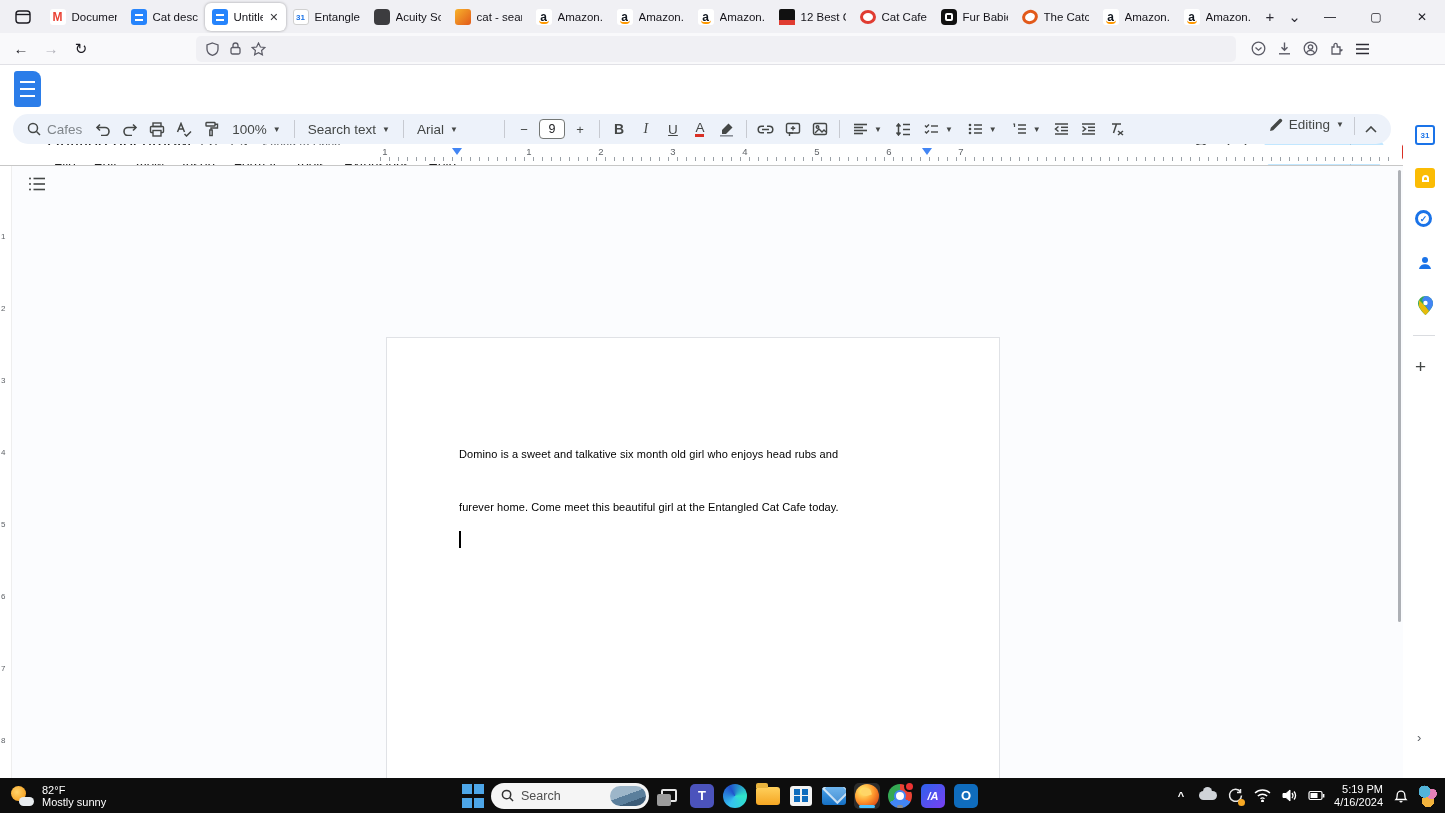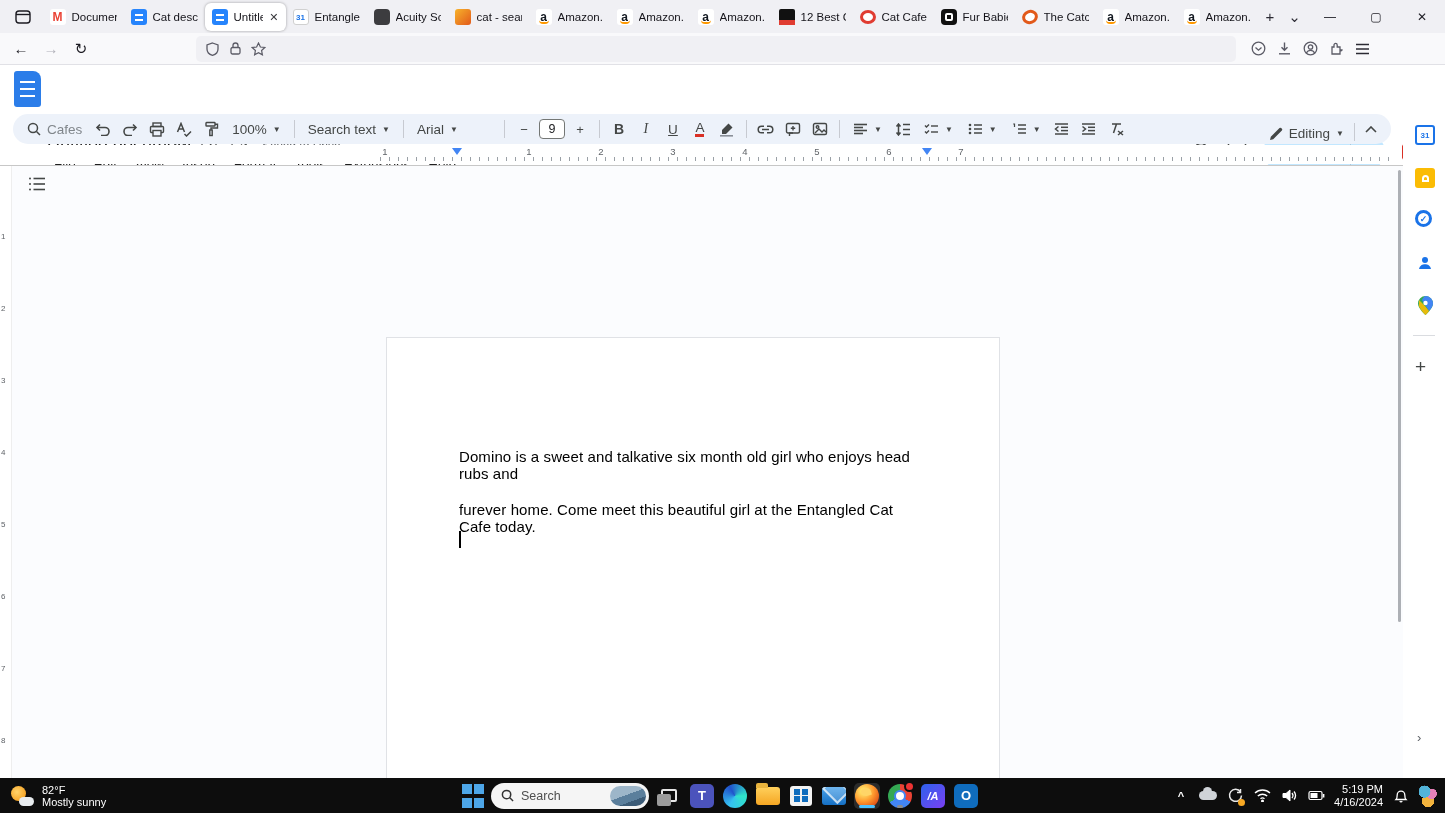--- a/index.html
+++ b/index.html
@@ -66,39 +66,39 @@
   .tsep { width:1px; height:18px; background:#c7cad1; margin:0 4px; }
   #menuspill { display:flex; align-items:center; gap:6px; background:transparent; padding:0 6px; }
   #menusbox { color:#80868b; font-size:13.5px; }
   .ddl { display:flex; align-items:center; gap:6px; padding:0 6px; color:#444746; font-size:13.5px; }
   .caret { font-size:8px; color:#444746; }
   #fontsize { width:26px; height:20px; border:1px solid #747775; border-radius:4px; background:#fff; font-size:12.5px; color:#202124; display:flex; align-items:center; justify-content:center; }
   .bld { font-weight:bold; font-size:14px; }
   .itl { font-style:italic; font-family:"Liberation Serif",serif; font-size:14px; }
   .unl { text-decoration:underline; font-size:13.5px; }
   .clrA { font-size:13.5px; border-bottom:3px solid #d93025; line-height:13px; }
-  #tb-right { margin-left:auto; display:flex; align-items:flex-end; }
+  #tb-right { margin-left:auto; display:flex; align-items:flex-start; }
 
   
   #hruler { position:absolute; top:145px; left:0; width:1402px; height:19px; background:#fff; }
   #hticks { position:absolute; left:380px; right:10px; bottom:3px; height:4px;
      background:repeating-linear-gradient(to right,#9aa0a6 0 1px,transparent 1px 9px); }
   .rnum { position:absolute; top:1px; font-size:9.5px; color:#5f6368; transform:translateX(-50%); }
   .rtri { position:absolute; top:3px; width:0; height:0; border-left:5px solid transparent; border-right:5px solid transparent; border-top:7px solid #4285f4; }
   #topline { position:absolute; top:165px; left:0; width:1403px; height:1px; background:#c7c7c7; }
 
   
   #docarea { position:absolute; top:166px; left:0; width:1403px; height:612px; background:#fbfcfe; }
   #vruler { position:absolute; top:166px; left:0; width:12px; height:612px; background:#fff;
      border-right:1px solid #eee; }
   .vnum { position:absolute; left:1px; font-size:8px; color:#5f6368; }
   #outlineicon { position:absolute; left:28px; top:176px; width:20px; height:18px; color:#444746; }
   #page { position:absolute; left:386px; top:171px; width:614px; height:607px; background:#fff; border:1px solid #e0e2e6; border-bottom:none; }
   #dheading { position:absolute; top:74px; left:0; width:100%; text-align:center; font-size:14px; font-weight:bold; color:#000; }
-  .bodyline { position:absolute; left:72px; width:470px; font-size:15px; color:#000; letter-spacing:.1px; }
+  .bodyline { position:absolute; left:72px; width:470px; font-size:11px; color:#000; letter-spacing:.1px; }
   #caret { position:absolute; left:72px; top:193px; width:1.6px; height:17px; background:#000; }
   #scrollbar { position:absolute; left:1398px; top:170px; width:3px; height:452px; background:#adb0b5; border-radius:2px; }
 
   
   #sidepanel { position:absolute; top:113px; right:0; width:42px; height:665px; background:#fff; }
   .sp-ic { position:absolute; left:12px; width:20px; height:20px; display:flex; align-items:center; justify-content:center; }
   #sp-cal { top:12px; background:#fff; border:2px solid #1a73e8; border-radius:3px; color:#1a73e8; font-size:8px; font-weight:bold; }
   #sp-keep { top:55px; background:#fbbc04; border-radius:3px; }
   #sp-keep i { width:7px; height:7px; border:2px solid #fff; border-radius:50% 50% 0 0; display:block; }
   #sp-tasks { top:97px; border:3px solid #1a73e8; border-radius:50%; width:17px; height:17px; color:#1a73e8; font-size:9px; font-weight:bold; }

